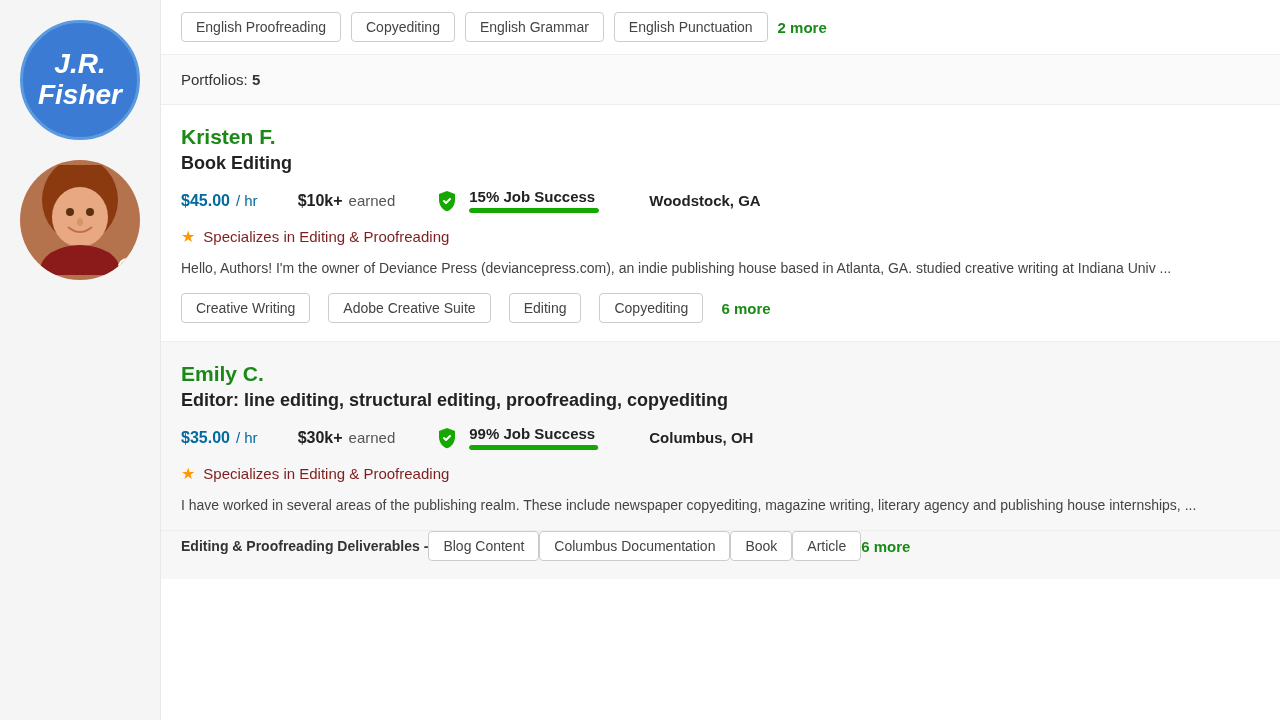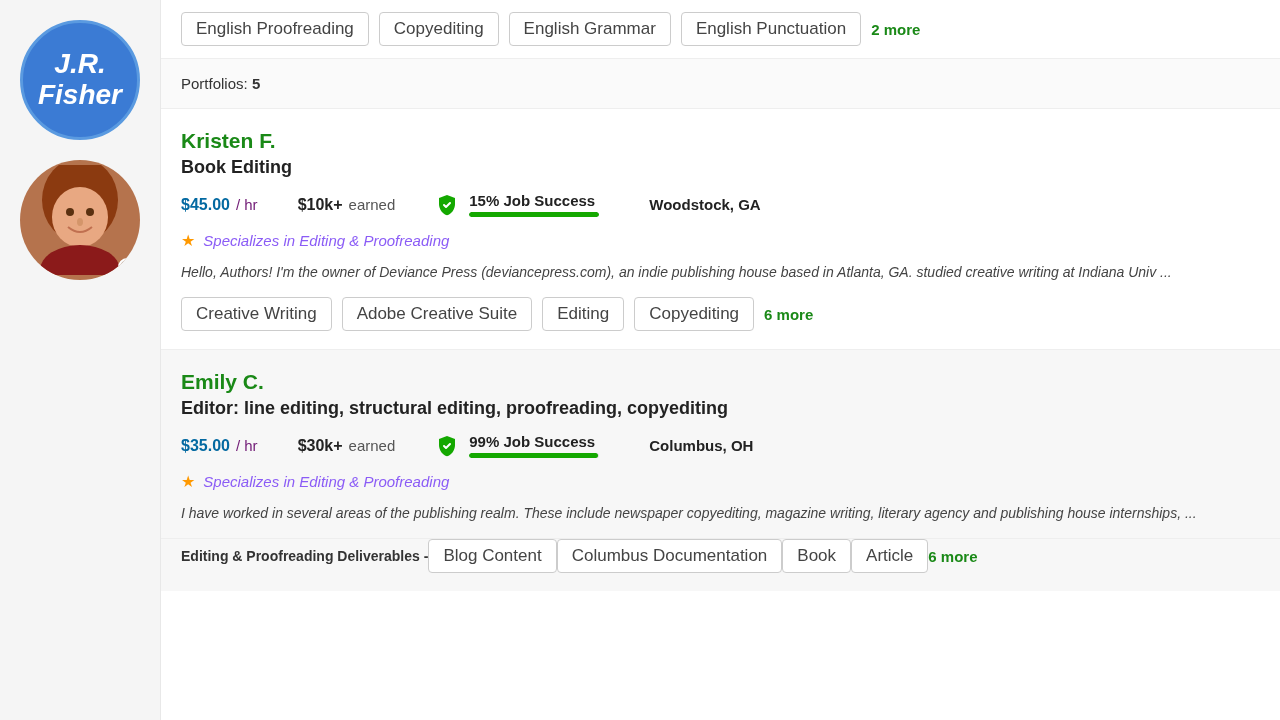--- a/index.html
+++ b/index.html
@@ -81,21 +81,21 @@
       flex-wrap: wrap;
       border-bottom: 1px solid #eee;
       background: white;
     }
 
     .skill-tag {
       background: white;
       border: 1px solid #ccc;
       border-radius: 4px;
       padding: 6px 14px;
-      font-size: 17px;
+      font-size: 14px;
       color: #444;
       cursor: pointer;
       white-space: nowrap;
     }
 
     .more-link {
       color: #1a8917;
       font-weight: 600;
       font-size: 15px;
       cursor: pointer;
@@ -151,21 +151,21 @@
 
     .rate {
       font-size: 16px;
       font-weight: 700;
       color: #0369a1;
       margin-right: 6px;
     }
 
     .rate-unit {
       font-size: 15px;
-      color: #701a75;
+      color: #0369a1;
       margin-right: 40px;
     }
 
     .earned-amount {
       font-size: 16px;
       font-weight: 700;
       color: #222;
       margin-right: 6px;
     }
 
@@ -228,36 +228,34 @@
       margin-bottom: 12px;
     }
 
     .star-icon {
       color: #ff9900;
       font-size: 16px;
     }
 
     .specialization-text {
       font-size: 15px;
-      color: #8b5cf6;
-      font-style: italic;
+      color: #7f1d1d;
     }
 
     .description-text {
       font-size: 14px;
       color: #444;
       line-height: 1.5;
       margin-bottom: 14px;
-      font-style: italic;
     }
 
     .skills-row {
       display: flex;
       align-items: center;
-      gap: 10px;
+      gap: 18px;
       padding-bottom: 18px;
       flex-wrap: wrap;
     }
 
     .emily-section {
       background: #f7f7f7;
     }
 
     .emily-section .freelancer-card {
       background: #f7f7f7;

